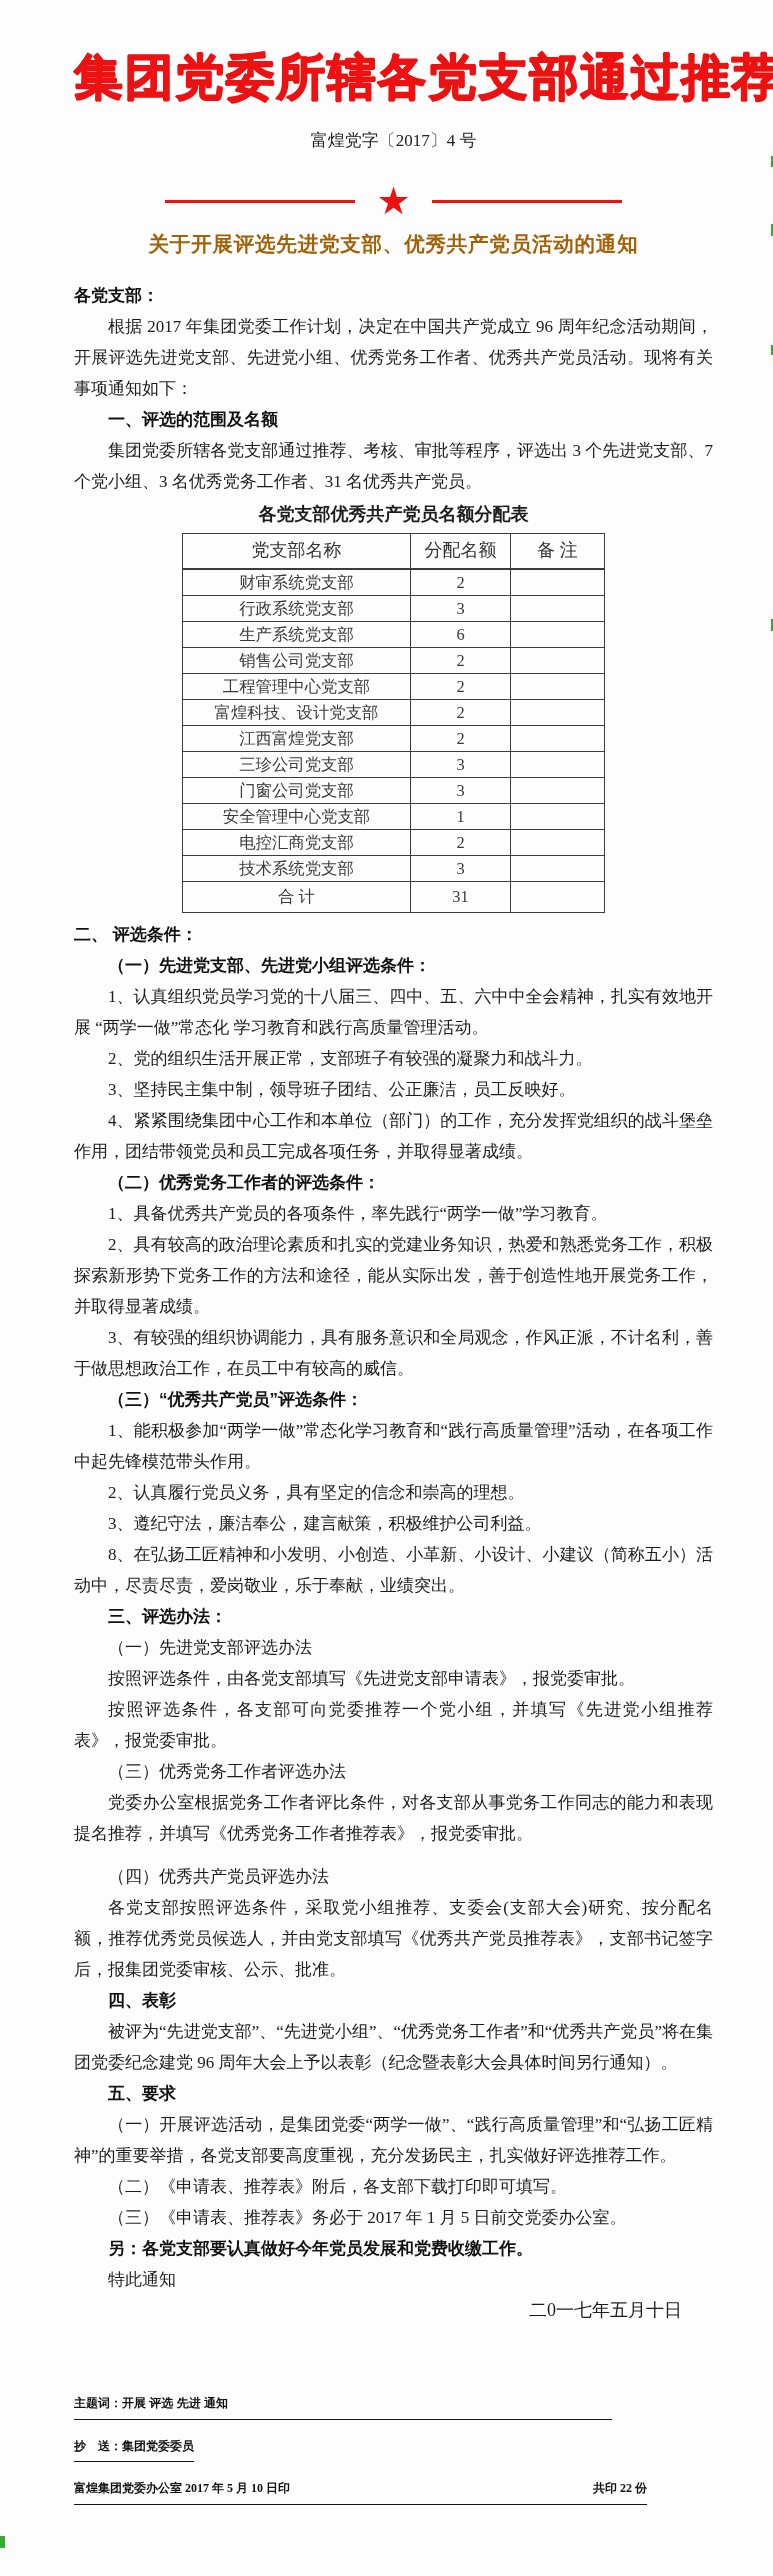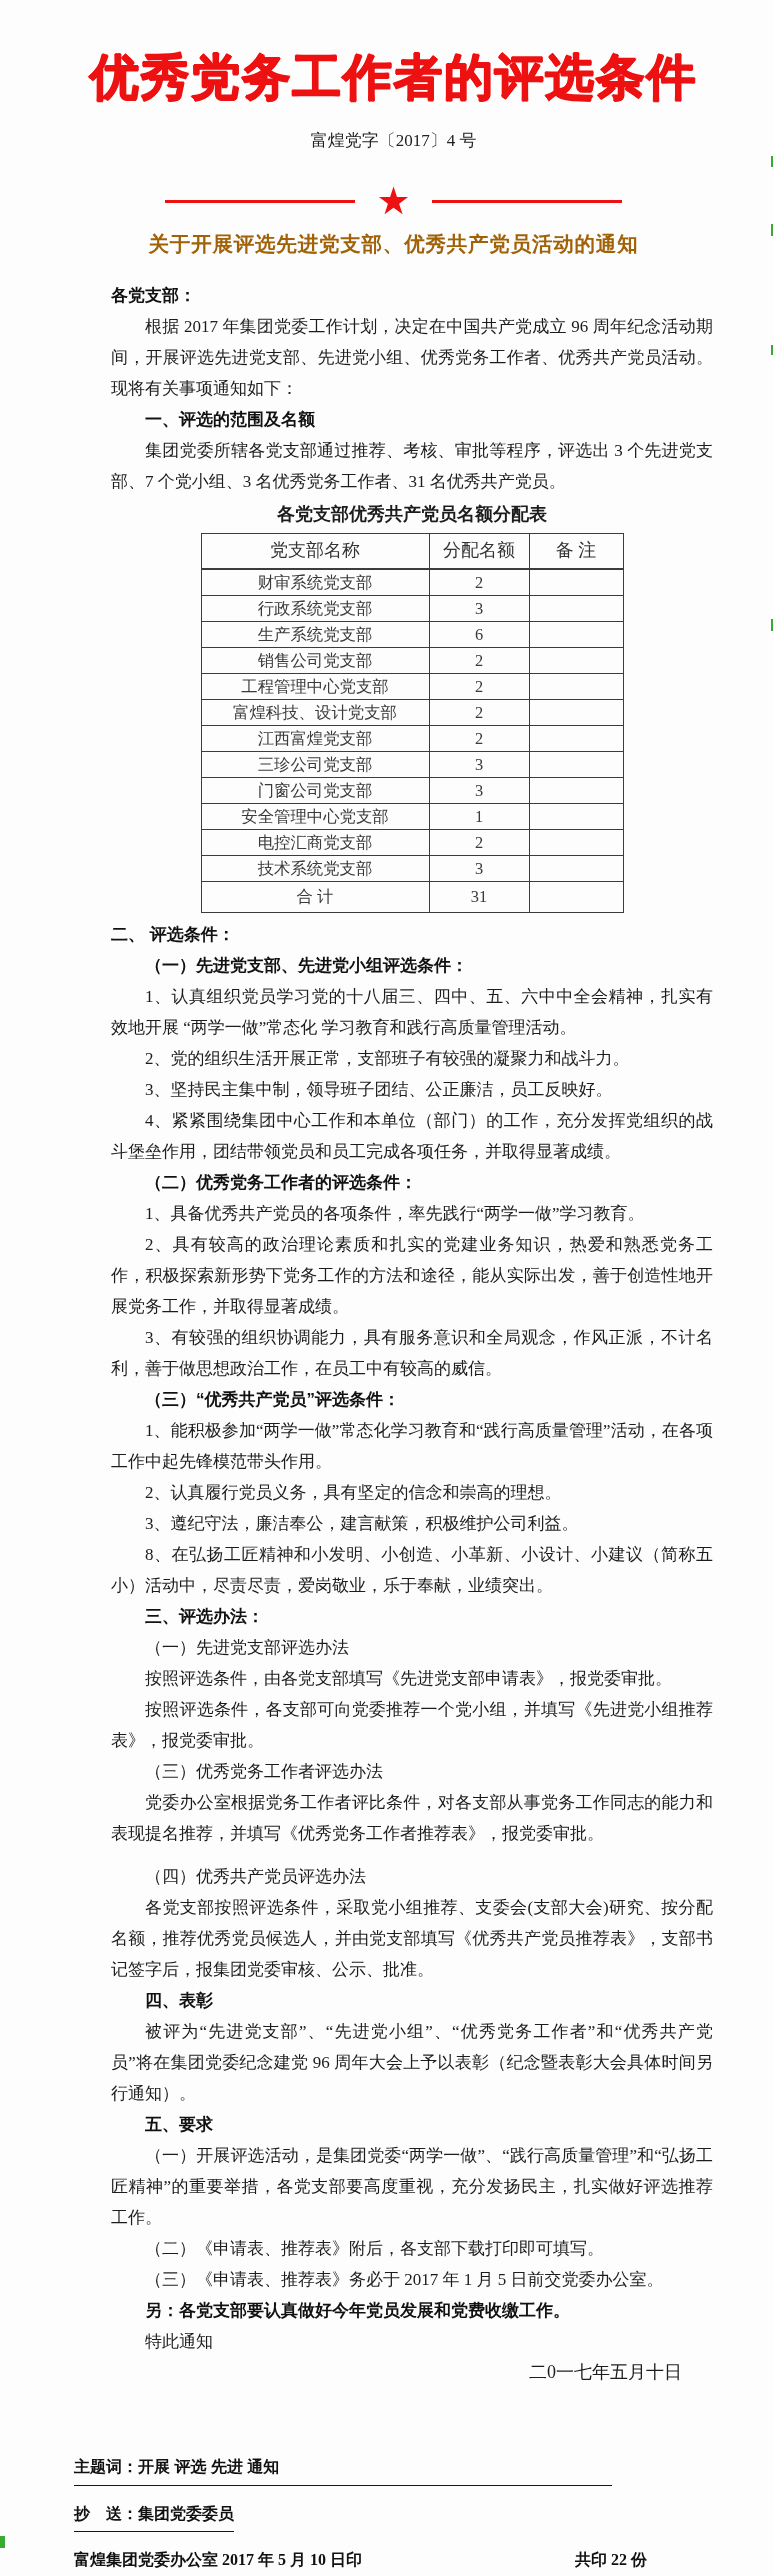--- a/index.html
+++ b/index.html
@@ -20,21 +20,21 @@
   .doc-number{margin-top:29.5px;text-align:center;font-size:17px;line-height:1.2;color:#222;}
   .divider{margin-top:33px;display:flex;align-items:center;justify-content:center;}
   .divider .line{width:190px;height:2.5px;background:#ee1111;}
   .divider .star{color:#ee1111;font-size:38px;line-height:0.9;margin:0 21px;}
   .doc-title{
     margin-top:11.5px;text-align:center;font-family:"Liberation Sans","DejaVu Sans",sans-serif;
     font-weight:bold;font-size:20.5px;line-height:1.4;color:#a16207;letter-spacing:0.8px;
   }
 
   
-  .content{margin-top:21px;font-size:17px;line-height:31px;text-align:justify;margin-left:37px;}
+  .content{margin-top:21px;font-size:17px;line-height:31px;text-align:justify;}
   .content p{margin:0;}
   .indent{text-indent:2em;}
   .b-sans{font-family:"Liberation Sans","DejaVu Sans",sans-serif;font-weight:bold;color:#111;}
   .gap-top{margin-top:11.5px !important;}
 
   
   .tbl-title{text-align:center;font-family:"Liberation Sans","DejaVu Sans",sans-serif;
     font-weight:bold;font-size:18px;margin-top:3.3px;line-height:28px;}
   table.quota{border-collapse:collapse;margin:4.9px auto 6.5px auto;width:422px;
     border:1.6px solid #3c3c3c;table-layout:fixed;}
@@ -43,21 +43,21 @@
     font-weight:normal;color:#3a3a3a;font-size:16.4px;height:25px;padding:0 3.3px;line-height:1.2;}
   table.quota th{font-size:18px;height:34px;border-bottom:2.5px double #3c3c3c;color:#333;}
   table.quota col.c1{width:228px;} table.quota col.c2{width:100px;} table.quota col.c3{width:94px;}
   table.quota tr.total td{height:29.5px;}
 
   
   .closing{margin-top:0;}
   .issue-date{margin-top:79px;text-align:right;padding-right:31px;font-size:18px;}
 
   
-  .footer{margin-top:69px;font-size:16px;}
+  .footer{margin-top:69px;font-size:12px;}
   .footer .row{font-weight:bold;color:#111;}
   .f-keywords{font-family:"Liberation Sans","DejaVu Sans",sans-serif;
     width:538px;border-bottom:1.6px solid #161616;padding-bottom:7.4px;}
   .f-cc-wrap{margin-top:18px;}
   .f-cc{font-family:"Liberation Sans","DejaVu Sans",sans-serif;display:inline-block;
     border-bottom:1.6px solid #161616;padding-bottom:5.7px;}
   .f-issuer{margin-top:18px;width:573px;border-bottom:1.6px solid #161616;padding-bottom:7px;
     display:flex;justify-content:space-between;font-family:"Liberation Serif","DejaVu Serif",serif;}
 
   
@@ -66,21 +66,21 @@
   .a2{right:0;top:224px;width:3.3px;height:11.5px;}
   .a3{right:0;top:345px;width:3.3px;height:9.8px;}
   .a4{right:0;top:619px;width:3.3px;height:11.5px;}
   .a5{left:0;top:2536px;width:4.9px;height:11.5px;}
 </style>
 </head>
 <body>
 
 <div class="page">
 
-  <div class="org-title">优秀党务工作者的评选条件</div>
+  <div class="org-title">集团党委所辖各党支部通过推荐</div>
   <div class="doc-number">富煌党字〔2017〕4 号</div>
 
   <div class="divider">
     <span class="line"></span>
     <span class="star">★</span>
     <span class="line"></span>
   </div>
 
   <div class="doc-title">关于开展评选先进党支部、优秀共产党员活动的通知</div>
 

